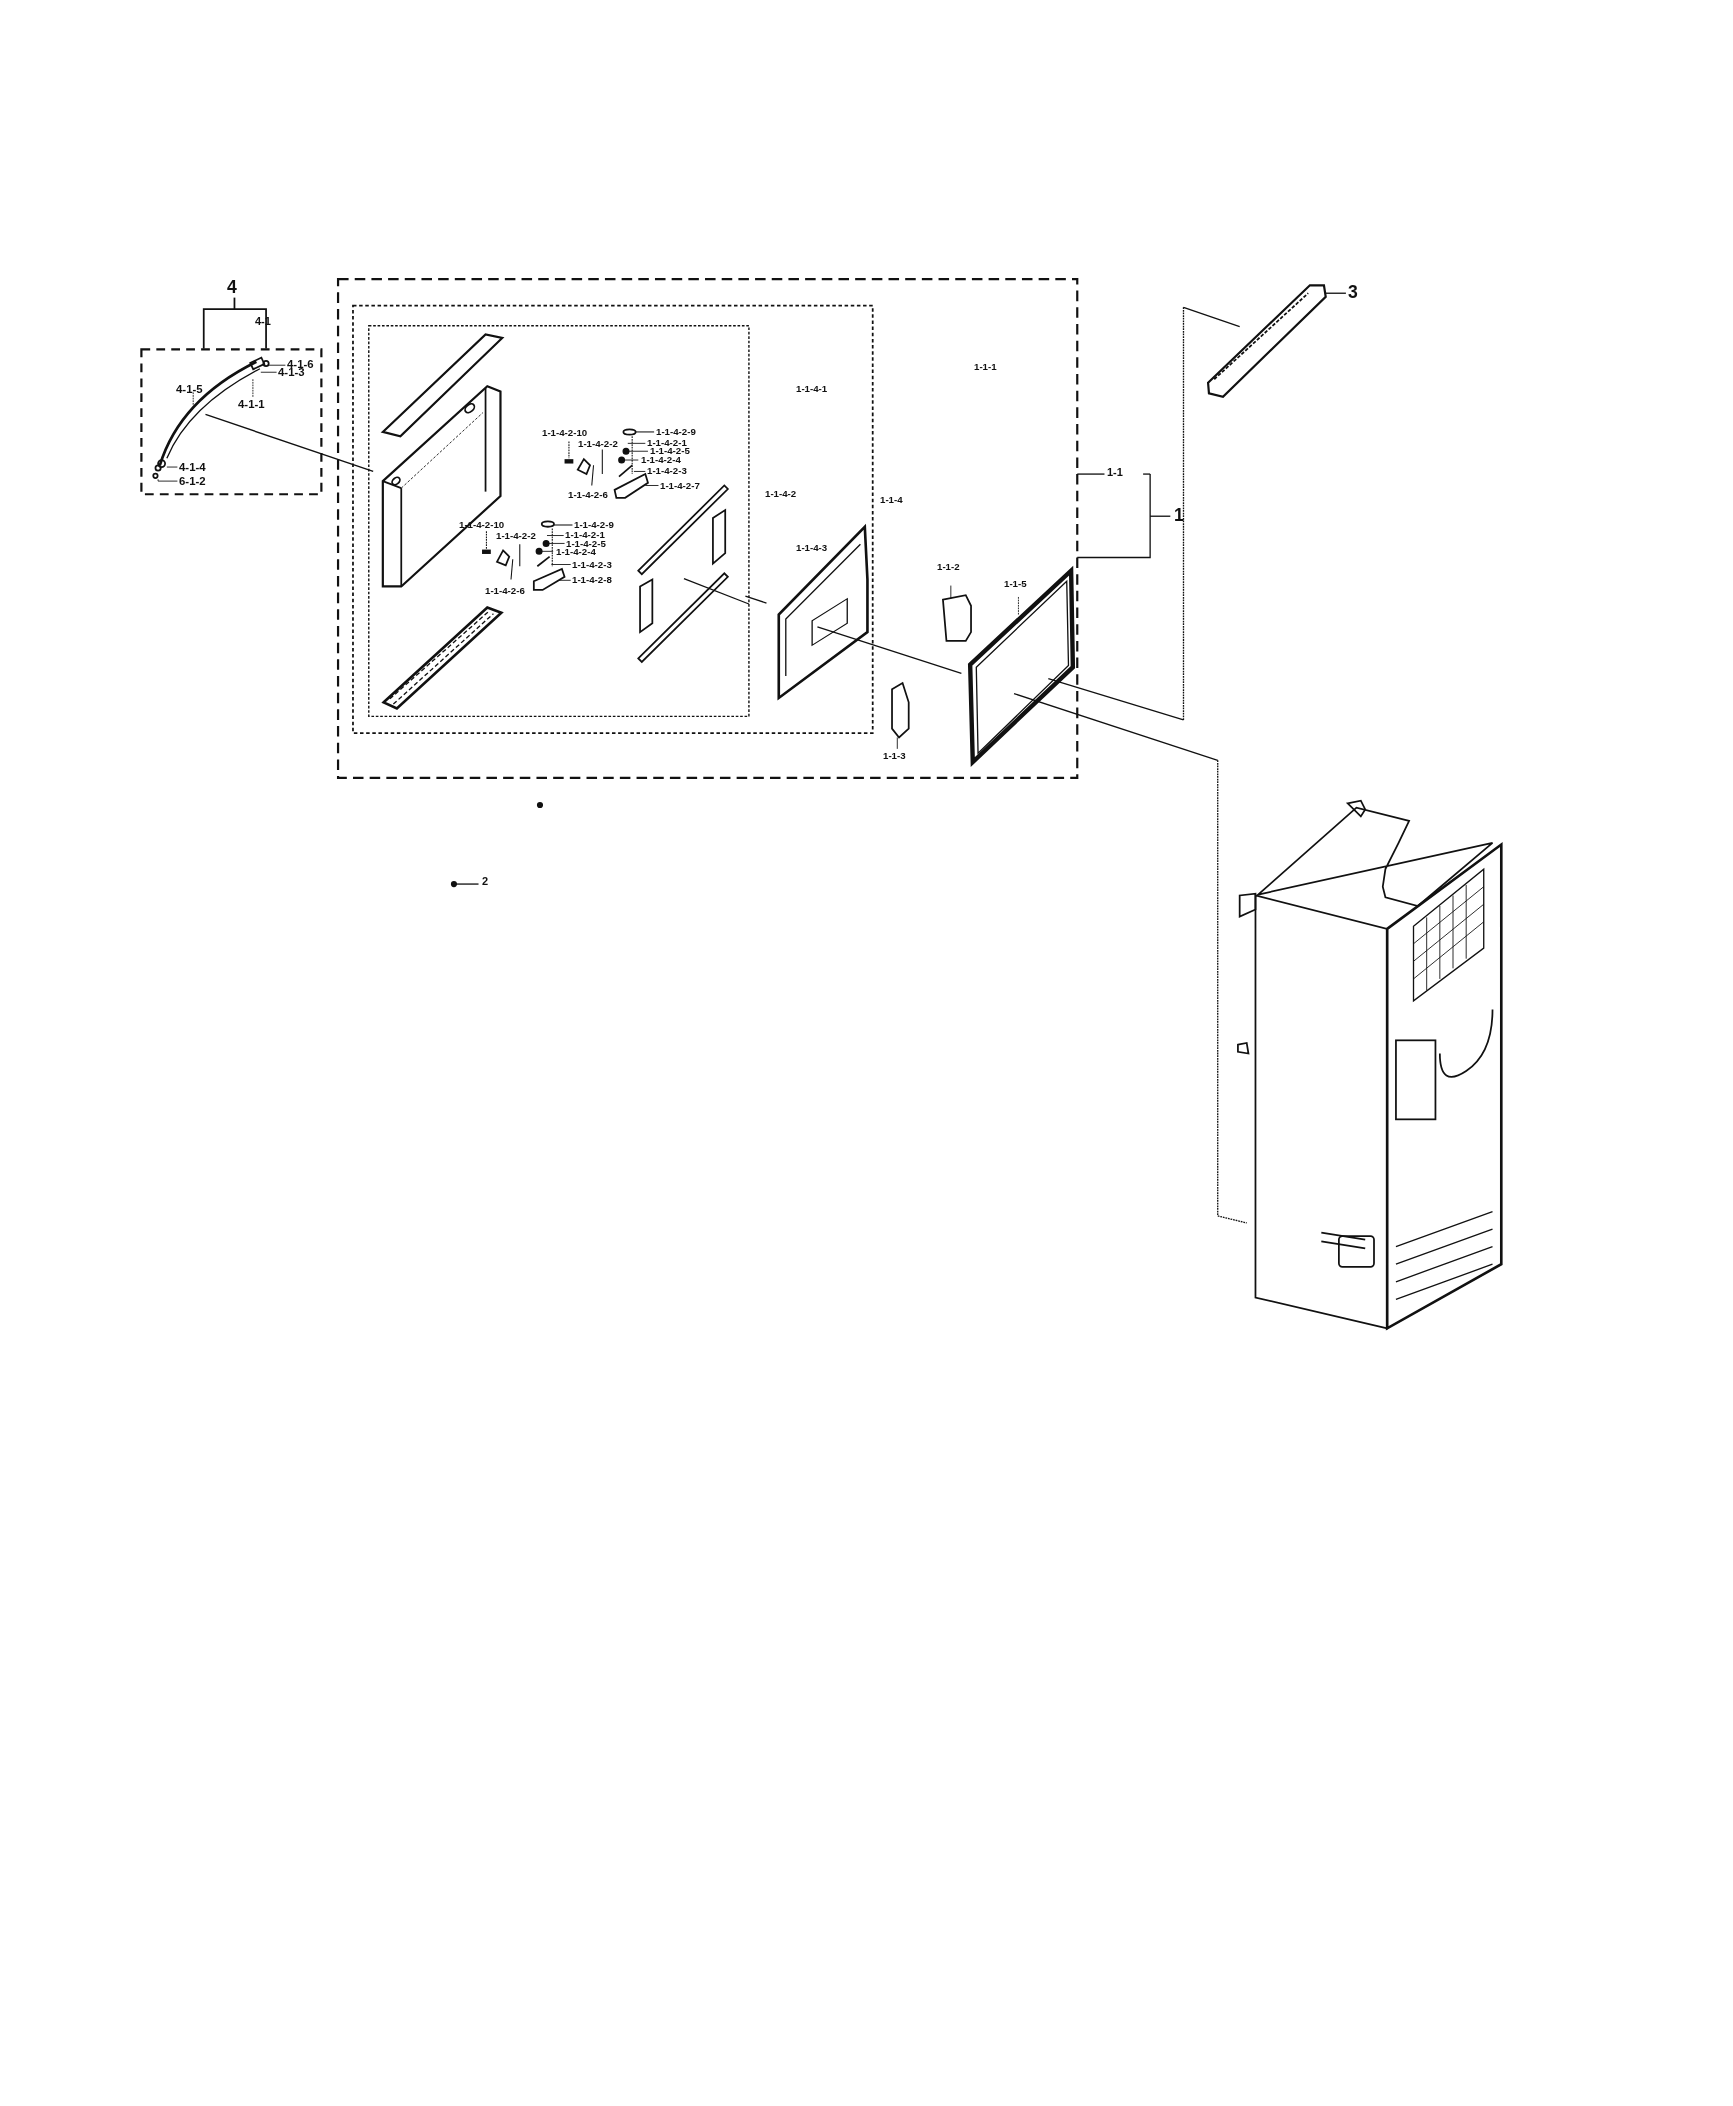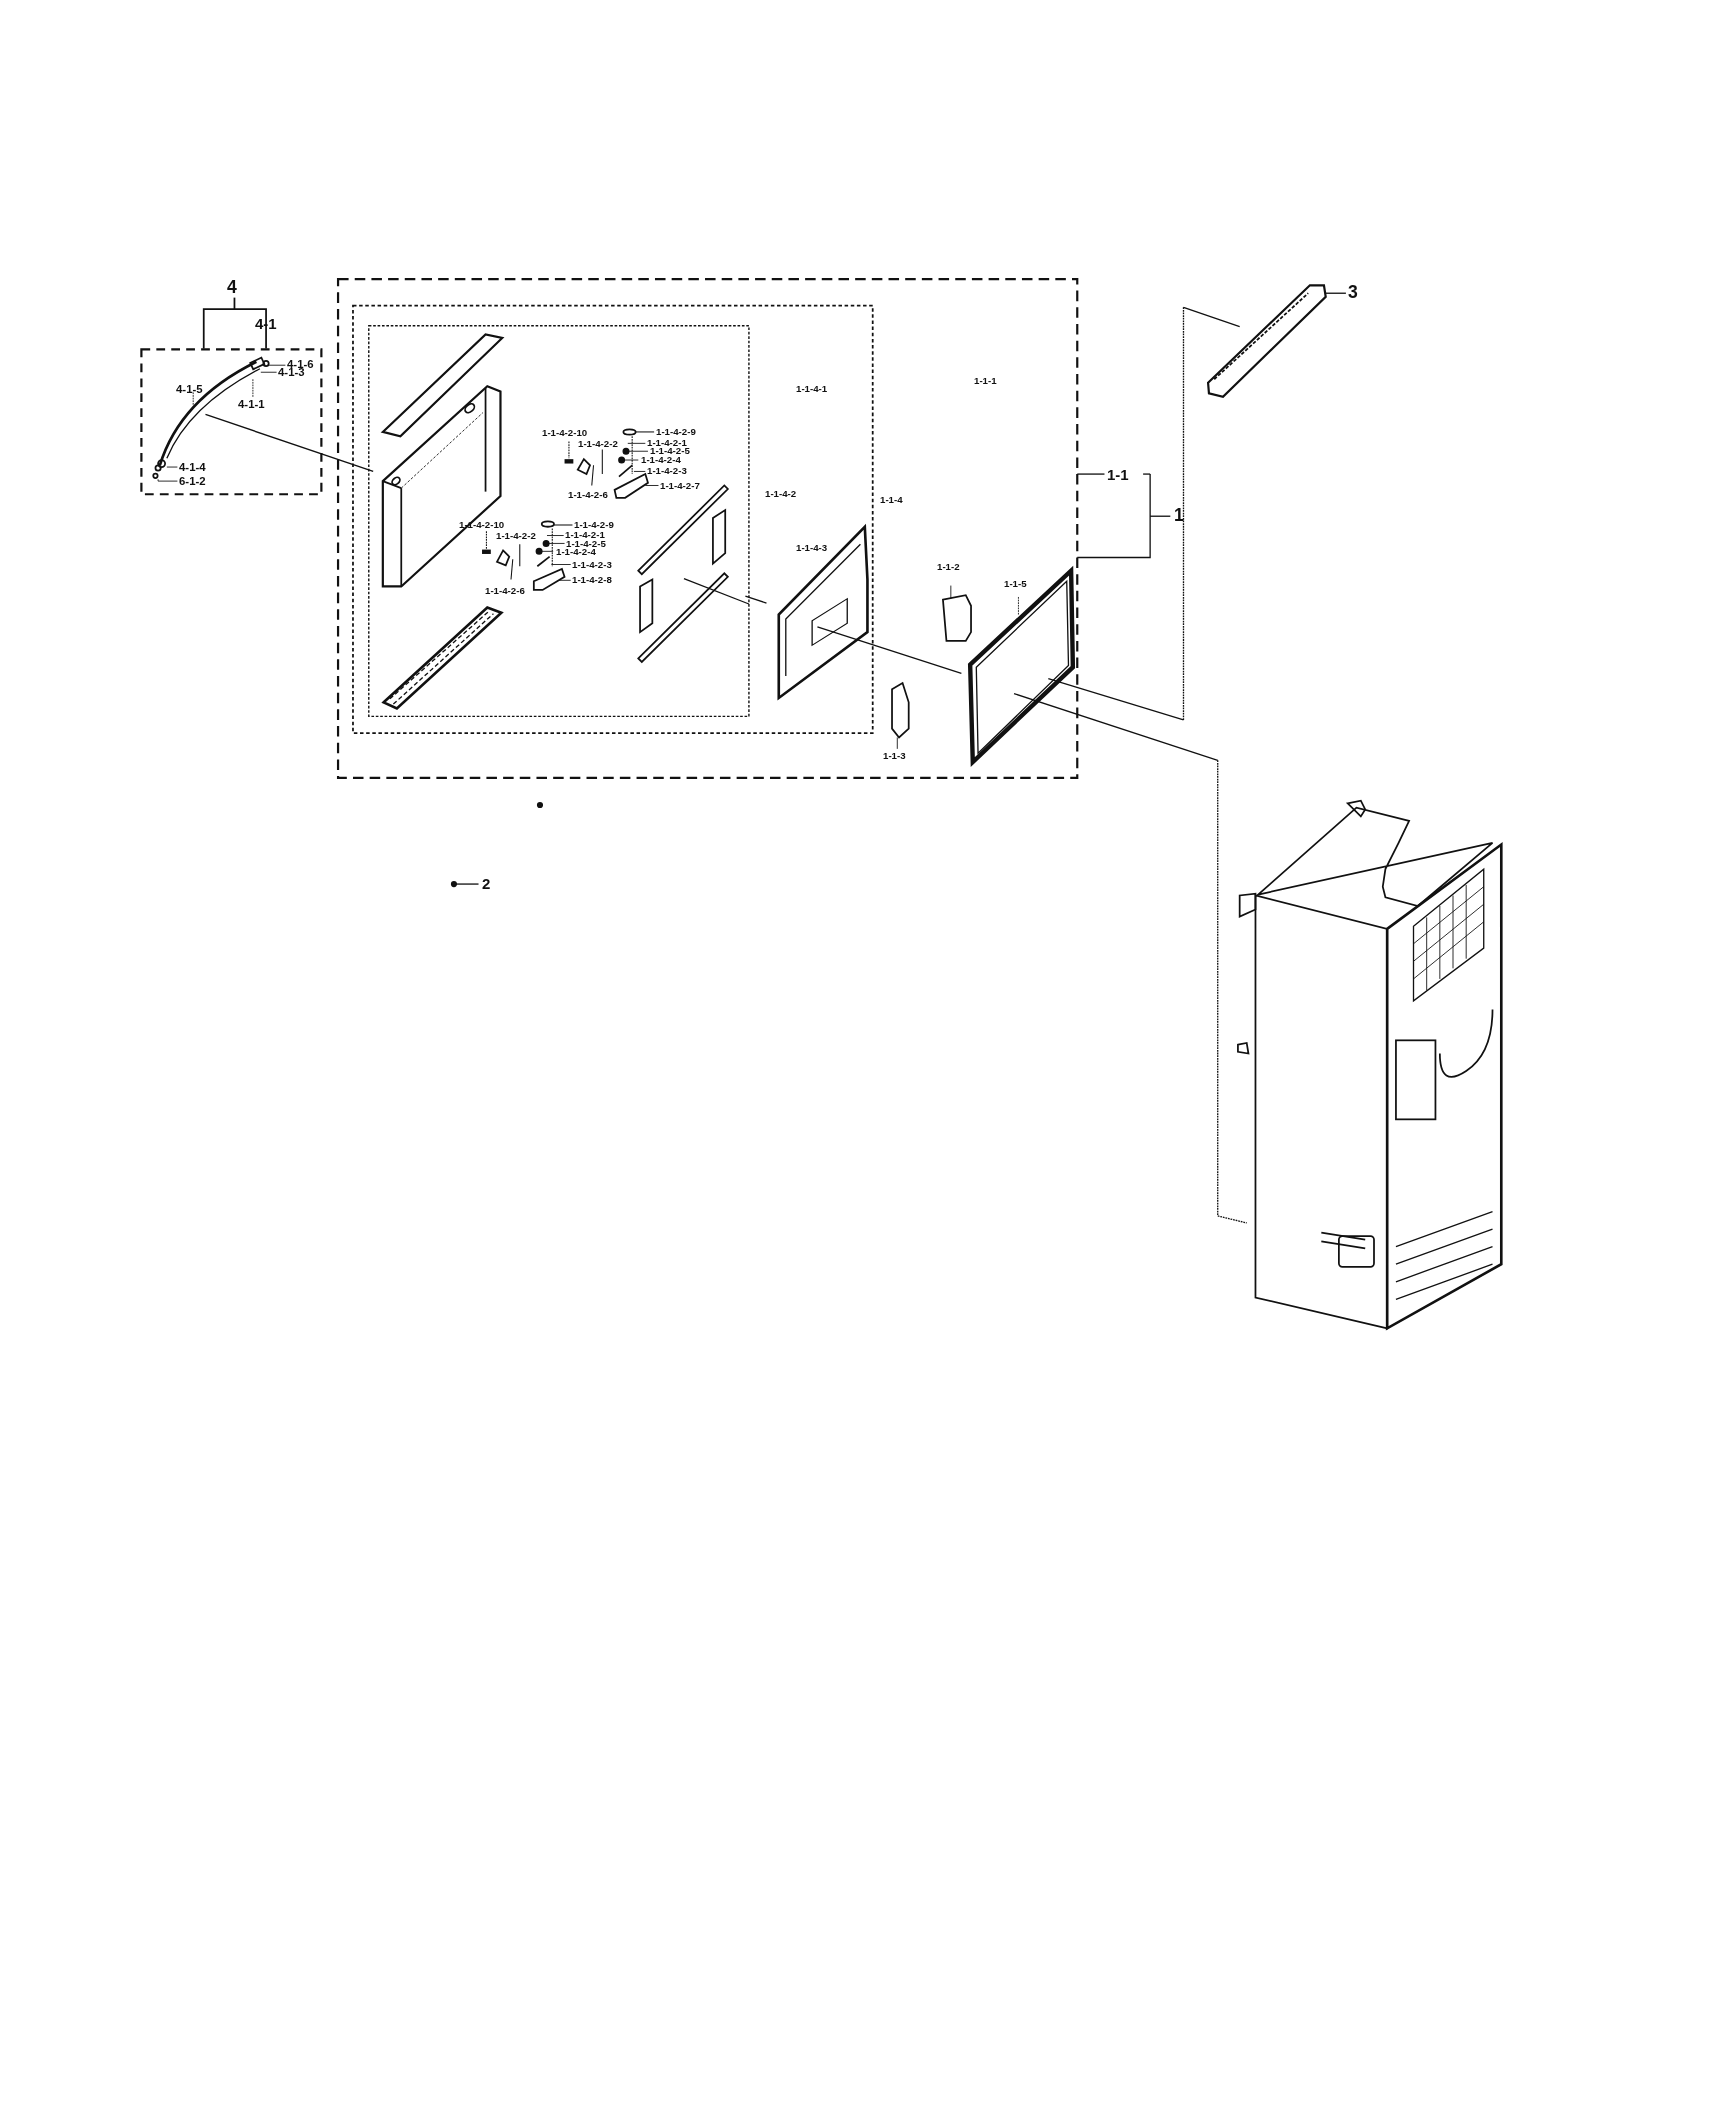--- a/index.html
+++ b/index.html
@@ -3,21 +3,21 @@
 <meta charset="utf-8">
 <style>
   html, body { margin: 0; padding: 0; background: #ffffff; }
   body { width: 1734px; height: 2107px; position: relative; overflow: hidden;
          font-family: "Liberation Sans", sans-serif; color: #111; }
   #diagram { position: absolute; left: 0; top: 0; width: 1734px; height: 2107px; }
   .lbl { position: absolute; font-family: "Liberation Sans", sans-serif; font-weight: bold;
          color: #111; white-space: nowrap; line-height: 1; }
   .lbl.sm { font-size: 9.7px; }
   .lbl.md { font-size: 11.4px; }
-  .lbl.lg { font-size: 15px; }
+  .lbl.lg { font-size: 11px; }
   .lbl.xl { font-size: 17.6px; }
 </style>
 </head>
 <body>
 
 <div id="diagram">
 
 <svg width="1734" height="2107" viewBox="0 0 1975 2400" xmlns="http://www.w3.org/2000/svg" style="position:absolute;left:0;top:0">
   <g fill="none" stroke="#111" stroke-width="2">
 
@@ -195,21 +195,21 @@
 <span class="lbl xl" style="left:227px;top:279px">4</span>
 <span class="lbl lg" style="left:255px;top:316px">4-1</span>
 <span class="lbl md" style="left:287px;top:359px">4-1-6</span>
 <span class="lbl md" style="left:278px;top:367px">4-1-3</span>
 <span class="lbl md" style="left:176px;top:384px">4-1-5</span>
 <span class="lbl md" style="left:238px;top:399px">4-1-1</span>
 <span class="lbl md" style="left:179px;top:462px">4-1-4</span>
 <span class="lbl md" style="left:179px;top:476px">6-1-2</span>
 
 <span class="lbl sm" style="left:796px;top:384px">1-1-4-1</span>
-<span class="lbl sm" style="left:974px;top:376px">1-1-1</span>
+<span class="lbl sm" style="left:974px;top:362px">1-1-1</span>
 
 <span class="lbl sm" style="left:542px;top:428px">1-1-4-2-10</span>
 <span class="lbl sm" style="left:578px;top:439px">1-1-4-2-2</span>
 <span class="lbl sm" style="left:656px;top:427px">1-1-4-2-9</span>
 <span class="lbl sm" style="left:647px;top:438px">1-1-4-2-1</span>
 <span class="lbl sm" style="left:650px;top:446px">1-1-4-2-5</span>
 <span class="lbl sm" style="left:641px;top:455px">1-1-4-2-4</span>
 <span class="lbl sm" style="left:647px;top:466px">1-1-4-2-3</span>
 <span class="lbl sm" style="left:660px;top:481px">1-1-4-2-7</span>
 <span class="lbl sm" style="left:568px;top:490px">1-1-4-2-6</span>

